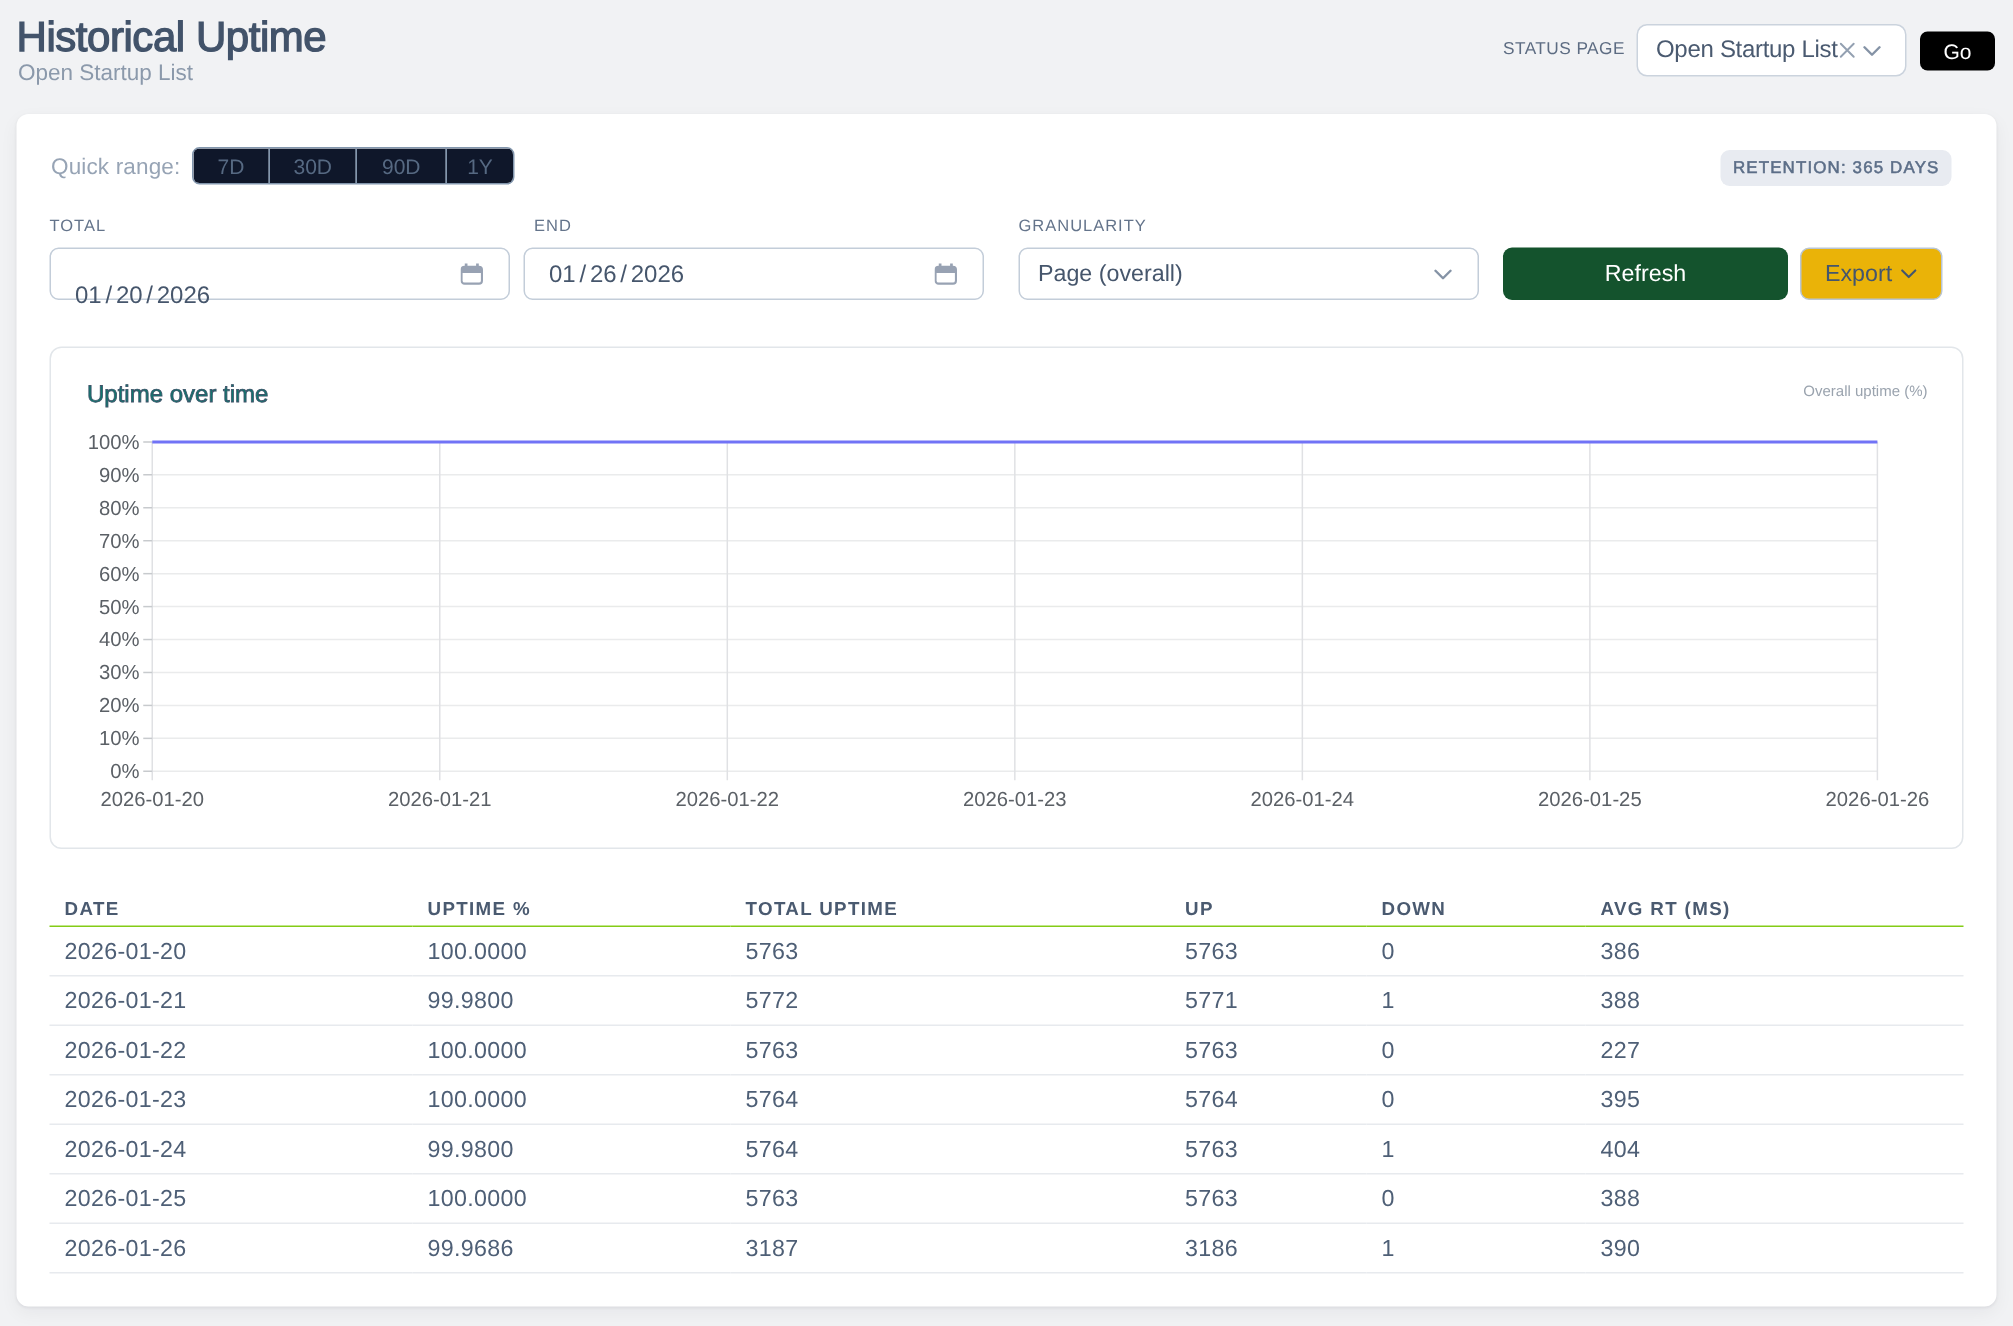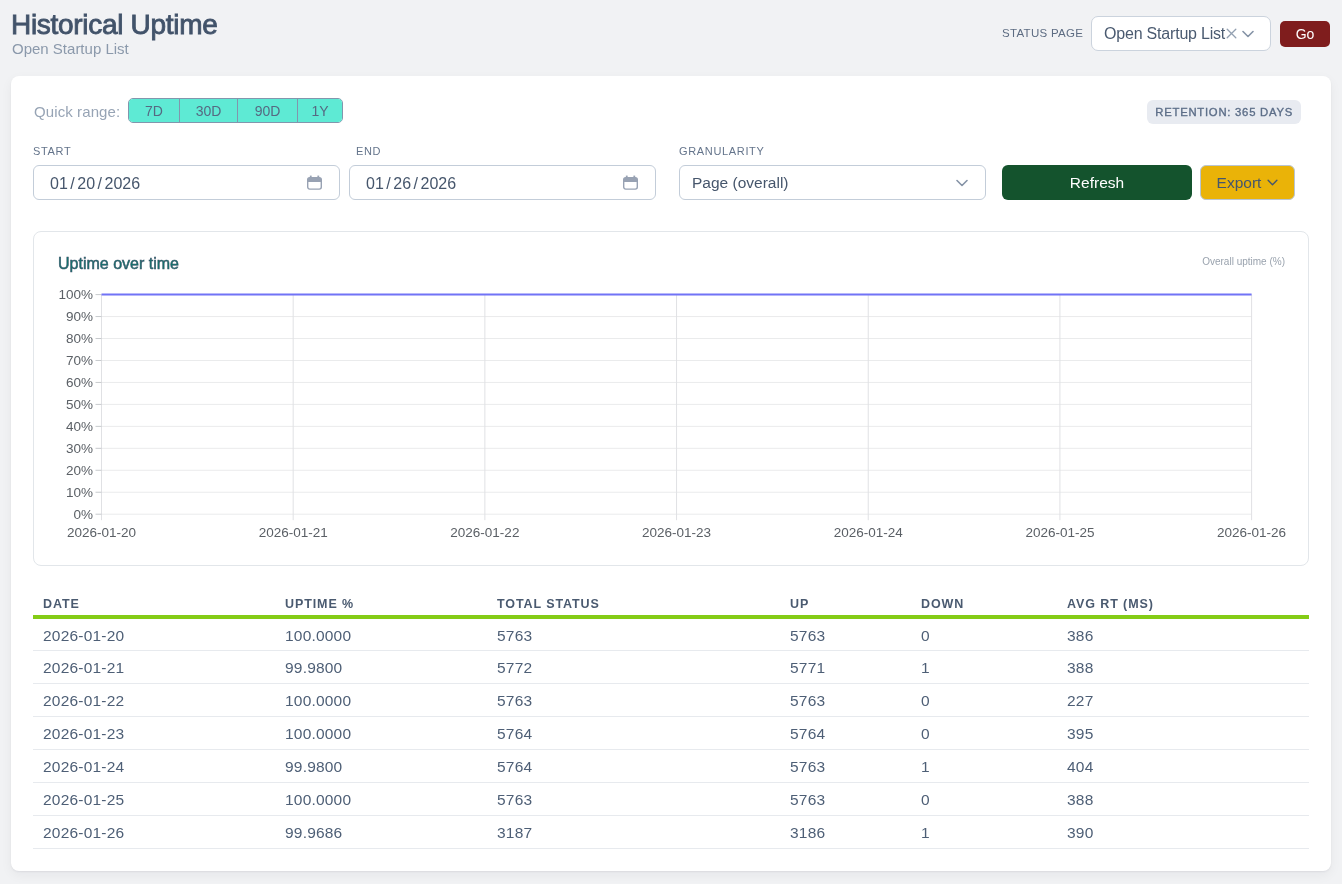--- a/index.html
+++ b/index.html
@@ -2,38 +2,38 @@
 <html><head>
 <meta charset="utf-8">
 <style>
 * { margin:0; padding:0; box-sizing:border-box; }
 html,body { width:1342px; height:884px; background:#f1f2f4; font-family:"Liberation Sans",sans-serif; position:relative; overflow:hidden; }
 .title { position:absolute; left:11px; top:9px; font-size:28px; font-weight:400; -webkit-text-stroke:0.85px #42536a; color:#42536a; letter-spacing:-0.3px; }
 .subtitle { position:absolute; left:12px; top:40px; font-size:15px; color:#8b99ab; }
 .sp-label { position:absolute; left:1002px; top:27px; font-size:11.5px; font-weight:400; color:#5d6c82; letter-spacing:0.3px; }
 .sp-select { position:absolute; left:1091px; top:16px; width:180px; height:35px; background:#fff; border:1px solid #cbd3dd; border-radius:7px; display:flex; align-items:center; padding:0 16px 0 12px; }
 .sp-select .txt { font-size:16px; color:#4a5a70; white-space:nowrap; letter-spacing:-0.2px; }
-.go-btn { position:absolute; left:1280px; top:21px; width:50px; height:26px; background:#7f1d1d; border-radius:5px; color:#fff; font-size:14px; display:flex; align-items:center; justify-content:center; }
+.go-btn { position:absolute; left:1280px; top:21px; width:50px; height:26px; background:#000000; border-radius:5px; color:#fff; font-size:14px; display:flex; align-items:center; justify-content:center; }
 .card { position:absolute; left:11px; top:76px; width:1320px; height:795px; background:#fff; border-radius:8px; box-shadow:0 1px 2px rgba(16,24,40,.06), 0 4px 12px rgba(16,24,40,.05); }
 .qr-label { position:absolute; left:23px; top:27px; font-size:15px; color:#97a4b5; letter-spacing:0.1px; }
 .qr-group { position:absolute; left:117px; top:22px; height:25px; display:flex; border:1px solid #8296ad; border-radius:5px; overflow:hidden; }
-.qr-btn { display:flex; align-items:center; justify-content:center; font-size:14px; color:#566982; background:#5eead4; border-left:1px solid #8296ad; padding:0; }
+.qr-btn { display:flex; align-items:center; justify-content:center; font-size:14px; color:#566982; background:#0f172a; border-left:1px solid #8296ad; padding:0; }
 .qr-btn:first-child { border-left:none; }
 .badge { position:absolute; top:24px; right:30px; height:21.5px; background:#e8ebf1; border-radius:6px; display:flex; align-items:center; padding:12px 8px; font-size:11.3px; font-weight:400; -webkit-text-stroke:0.35px #5c6e88; color:#5c6e88; letter-spacing:0.75px; }
 .flabel { position:absolute; top:69px; font-size:11px; color:#64748b; letter-spacing:0.06em; font-weight:400; }
 .finput { position:absolute; top:89px; width:307px; height:35px; border:1px solid #c3cdd9; border-radius:6px; background:#fff; display:flex; align-items:center; padding:0 17px 0 16px; font-size:15px; color:#46566c; }
 .finput .grow { flex:1; }
 .refresh { position:absolute; left:991px; top:89px; width:190px; height:35px; background:#14532d; border-radius:6px; color:#fff; font-size:15.5px; display:flex; align-items:center; justify-content:center; }
 .export { position:absolute; left:1189px; top:89px; width:95px; height:35px; background:#eab308; border:1px solid #b9c5d3; border-radius:6px; color:#44566e; font-size:15.5px; display:flex; align-items:center; justify-content:center; gap:6px; }
 .chart-card { position:absolute; left:22px; top:155px; width:1276px; height:335px; border:1px solid #e2e6ea; border-radius:8px; background:#fff; }
 .chart-title { position:absolute; left:24px; top:23px; font-size:16px; font-weight:400; -webkit-text-stroke:0.55px #42536a; color:#0f766e; letter-spacing:0px; }
 .chart-right { position:absolute; right:23px; top:24px; font-size:10px; color:#9aa3ae; }
 .tablewrap { position:absolute; left:22px; top:514px; width:1276px; }
 table { border-collapse:collapse; table-layout:fixed; width:1276px; }
-th { height:27px; text-align:left; vertical-align:bottom; font-size:12.5px; font-weight:700; color:#4a5a70; letter-spacing:0.9px; padding:0 0 4px 10px; border-bottom:4px solid #84cc16; }
+th { height:27px; text-align:left; vertical-align:bottom; font-size:12.5px; font-weight:700; color:#4a5a70; letter-spacing:0.9px; padding:0 0 4px 10px; border-bottom:1px solid #84cc16; }
 td { height:33px; vertical-align:middle; font-size:15.5px; color:#4e5f76; letter-spacing:0.2px; padding:3px 0 0 10px; border-bottom:1px solid #e7eaee; }
 </style>
 </head>
 <body>
   <div class="title">Historical Uptime</div>
   <div class="subtitle">Open Startup List</div>
   <div class="sp-label">STATUS PAGE</div>
   <div class="sp-select">
     <span class="txt">Open Startup List</span>
     <svg class="xsvg" width="11" height="11" viewBox="0 0 11 11" fill="none" style="margin-left:1px">
@@ -49,26 +49,26 @@
   <div class="card">
     <div class="qr-label">Quick range:</div>
     <div class="qr-group">
       <div class="qr-btn" style="width:50px">7D</div>
       <div class="qr-btn" style="width:58px">30D</div>
       <div class="qr-btn" style="width:60px">90D</div>
       <div class="qr-btn" style="width:45px">1Y</div>
     </div>
     <div class="badge">RETENTION: 365 DAYS</div>
 
-    <div class="flabel" style="left:22px">START</div>
+    <div class="flabel" style="left:22px">TOTAL</div>
     <div class="flabel" style="left:345px">END</div>
     <div class="flabel" style="left:668px">GRANULARITY</div>
 
     <div class="finput" style="left:22px">
-      <span style="font-size:16px;position:relative;top:1px">01<span style="margin:0 2.5px">/</span>20<span style="margin:0 2.5px">/</span>2026</span>
+      <span style="font-size:16px;position:relative;top:15px">01<span style="margin:0 2.5px">/</span>20<span style="margin:0 2.5px">/</span>2026</span>
       <span class="grow"></span>
       <svg width="15" height="15" viewBox="0 0 15 15" fill="none">
         <path d="M3.75 0.6V4" stroke="#98a2b3" stroke-width="1.8"></path>
         <path d="M11.3 0.6V4" stroke="#98a2b3" stroke-width="1.8"></path>
         <rect x="0.7" y="2.8" width="13.6" height="11.3" rx="2" stroke="#98a2b3" stroke-width="1.4"></rect>
         <path d="M0.7 7H14.3V4.8a2 2 0 0 0-2-2H2.7a2 2 0 0 0-2 2Z" fill="#98a2b3"></path>
       </svg>
     </div>
     <div class="finput" style="left:338px">
       <span style="font-size:16px;position:relative;top:1px">01<span style="margin:0 2.5px">/</span>26<span style="margin:0 2.5px">/</span>2026</span>
@@ -166,21 +166,21 @@
           <col style="width:212px">
           <col style="width:293px">
           <col style="width:131px">
           <col style="width:146px">
           <col style="width:252px">
         </colgroup>
         <tbody>
           <tr>
             <th>DATE</th>
             <th>UPTIME %</th>
-            <th>TOTAL STATUS</th>
+            <th>TOTAL UPTIME</th>
             <th>UP</th>
             <th>DOWN</th>
             <th>AVG RT (MS)</th>
           </tr>
         <tr>
             <td>2026-01-20</td>
             <td>100.0000</td>
             <td>5763</td>
             <td>5763</td>
             <td>0</td>

